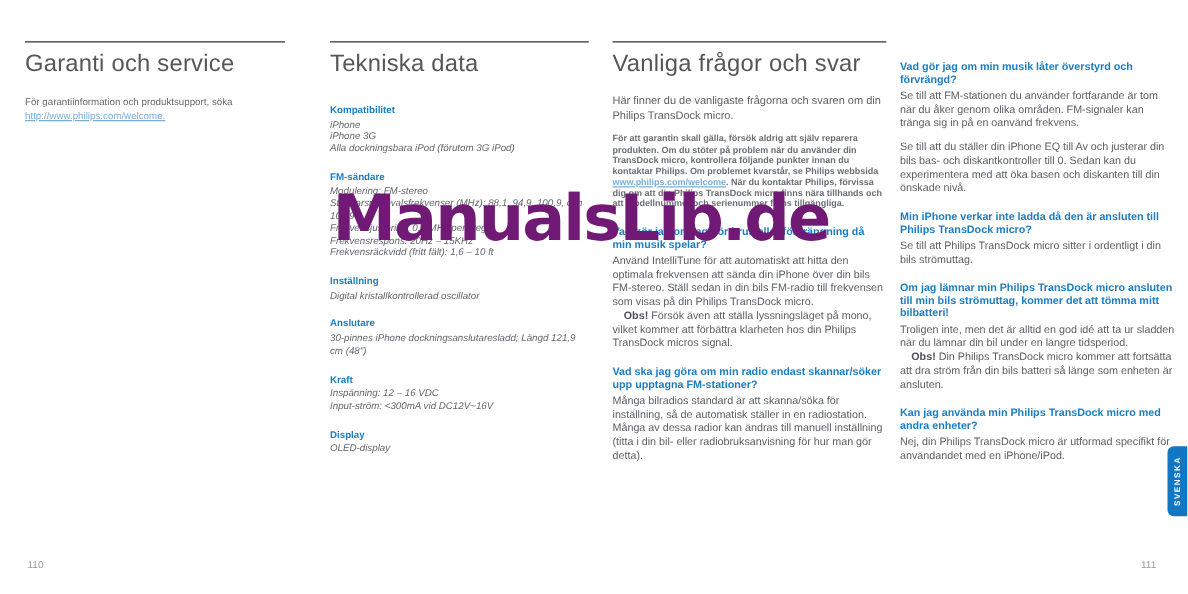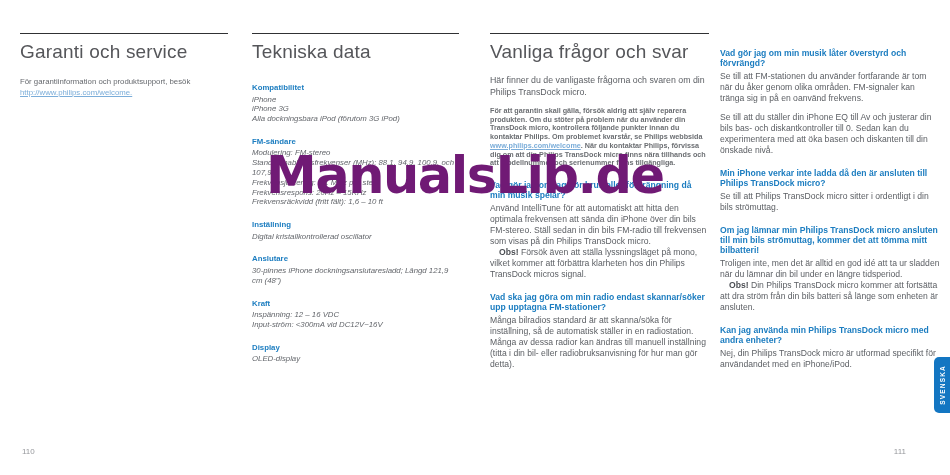--- a/index.html
+++ b/index.html
@@ -4,21 +4,21 @@
 <style>
   * { margin:0; padding:0; box-sizing:border-box; }
   html,body { width:950px; height:475px; }
   body {
     position:relative; background:#ffffff; overflow:hidden;
     font-family:"Liberation Sans","DejaVu Sans",sans-serif;
     -webkit-font-smoothing:antialiased;
   }
   .col { position:absolute; top:0; }
   #col1 { left:20px;  width:208px; }
-  #col2 { left:252px; width:207px; }
+  #col2 { left:264px; width:207px; }
   #col3 { left:490px; width:219px; }
   #col4 { left:720px; width:220px; padding-top:48px; }
 
   .rule { margin-top:33px; border-top:1.5px solid #303134; }
   h1 {
     margin-top:7px; font-size:19px; font-weight:400; color:#55565a;
     letter-spacing:0.2px;
   }
 
   
@@ -55,30 +55,30 @@
     background:#1376c2; border-radius:5px 0 0 5px;
     display:flex; align-items:center; justify-content:center; z-index:6;
   }
   #lang-tab span {
     writing-mode:vertical-rl; transform:rotate(180deg);
     color:#ffffff; font-size:6.5px; font-weight:bold; letter-spacing:1.2px;
   }
 
   .page-num { position:absolute; top:447px; font-size:8px; color:#96989c; }
   #page-left  { left:22px; }
-  #page-right { right:44px; }
+  #page-right { right:25px; }
 </style>
 </head>
 <body>
 
 <div class="col" id="col1">
   <div class="rule"></div>
   <h1>Garanti och service</h1>
   <p class="warranty-body">
-    <span>För garantiinformation och produktsupport, besök</span><br>
+    <span>För garantiinformation och produktsupport, söka</span><br>
     <a class="doc-link">http://www.philips.com/welcome.</a>
   </p>
 </div>
 
 <div class="col" id="col2">
   <div class="rule"></div>
   <h1>Tekniska data</h1>
 
   <div class="spec-section first">
     <div class="spec-label">Kompatibilitet</div>

